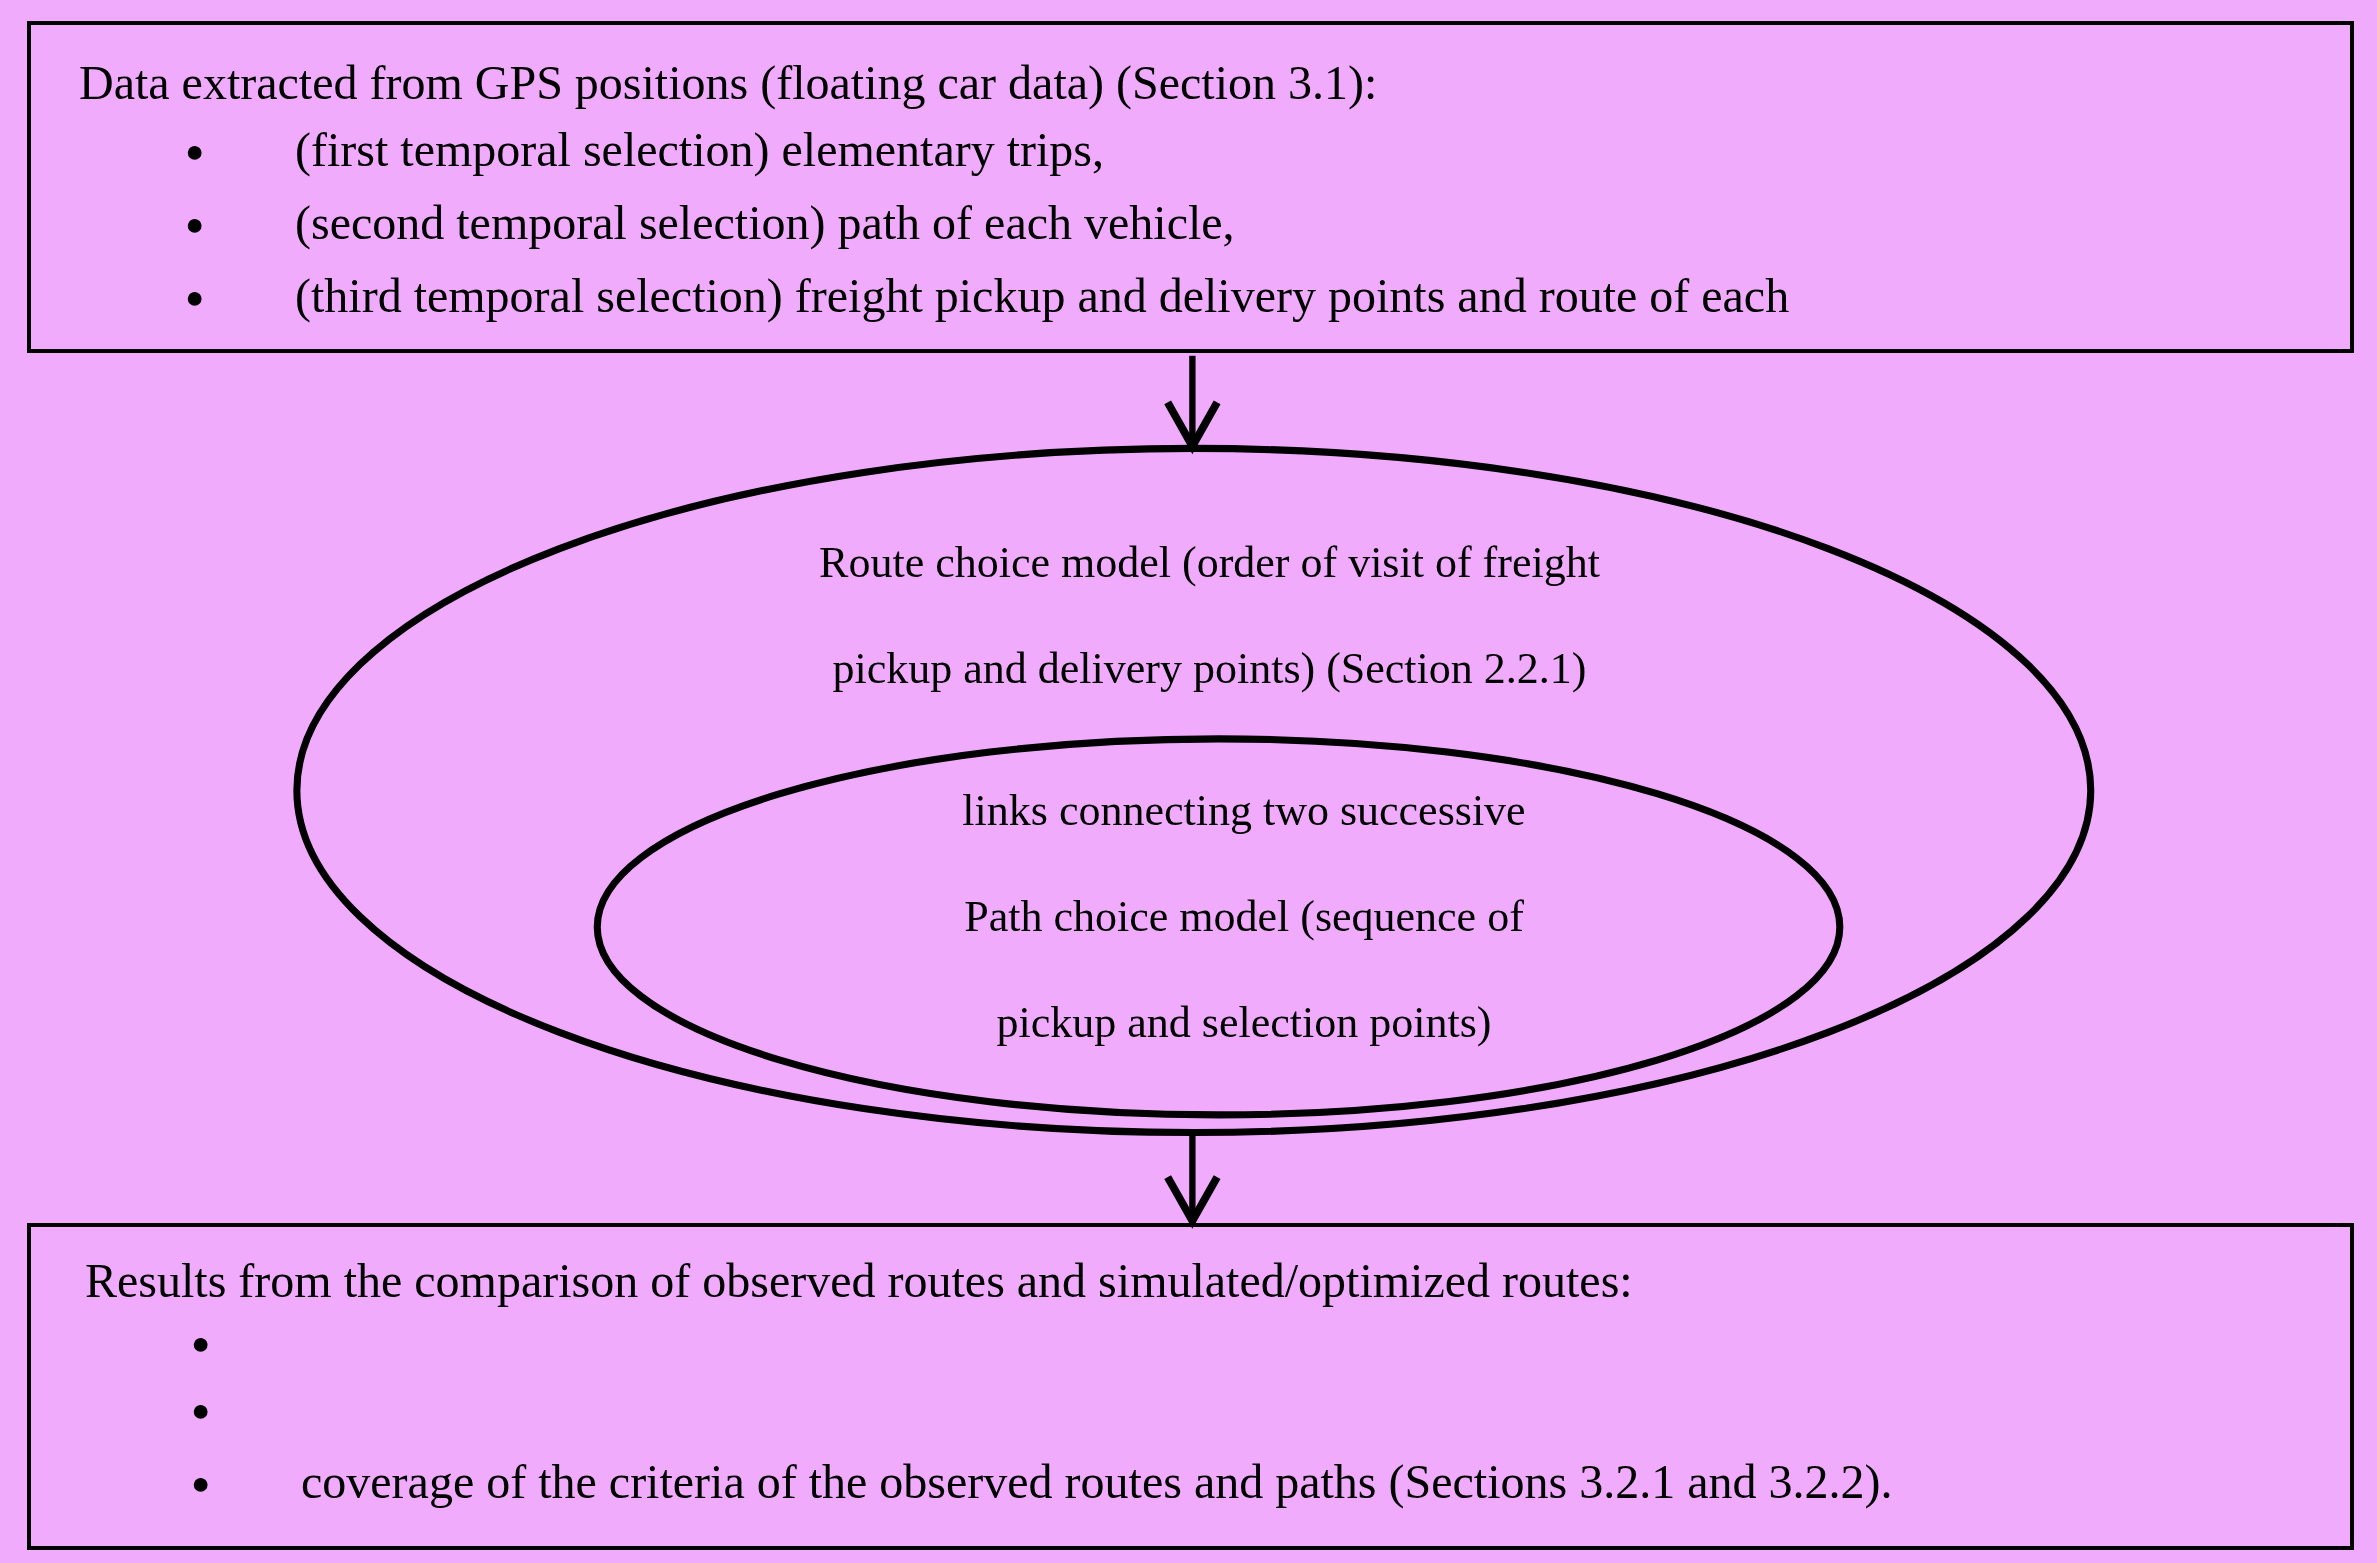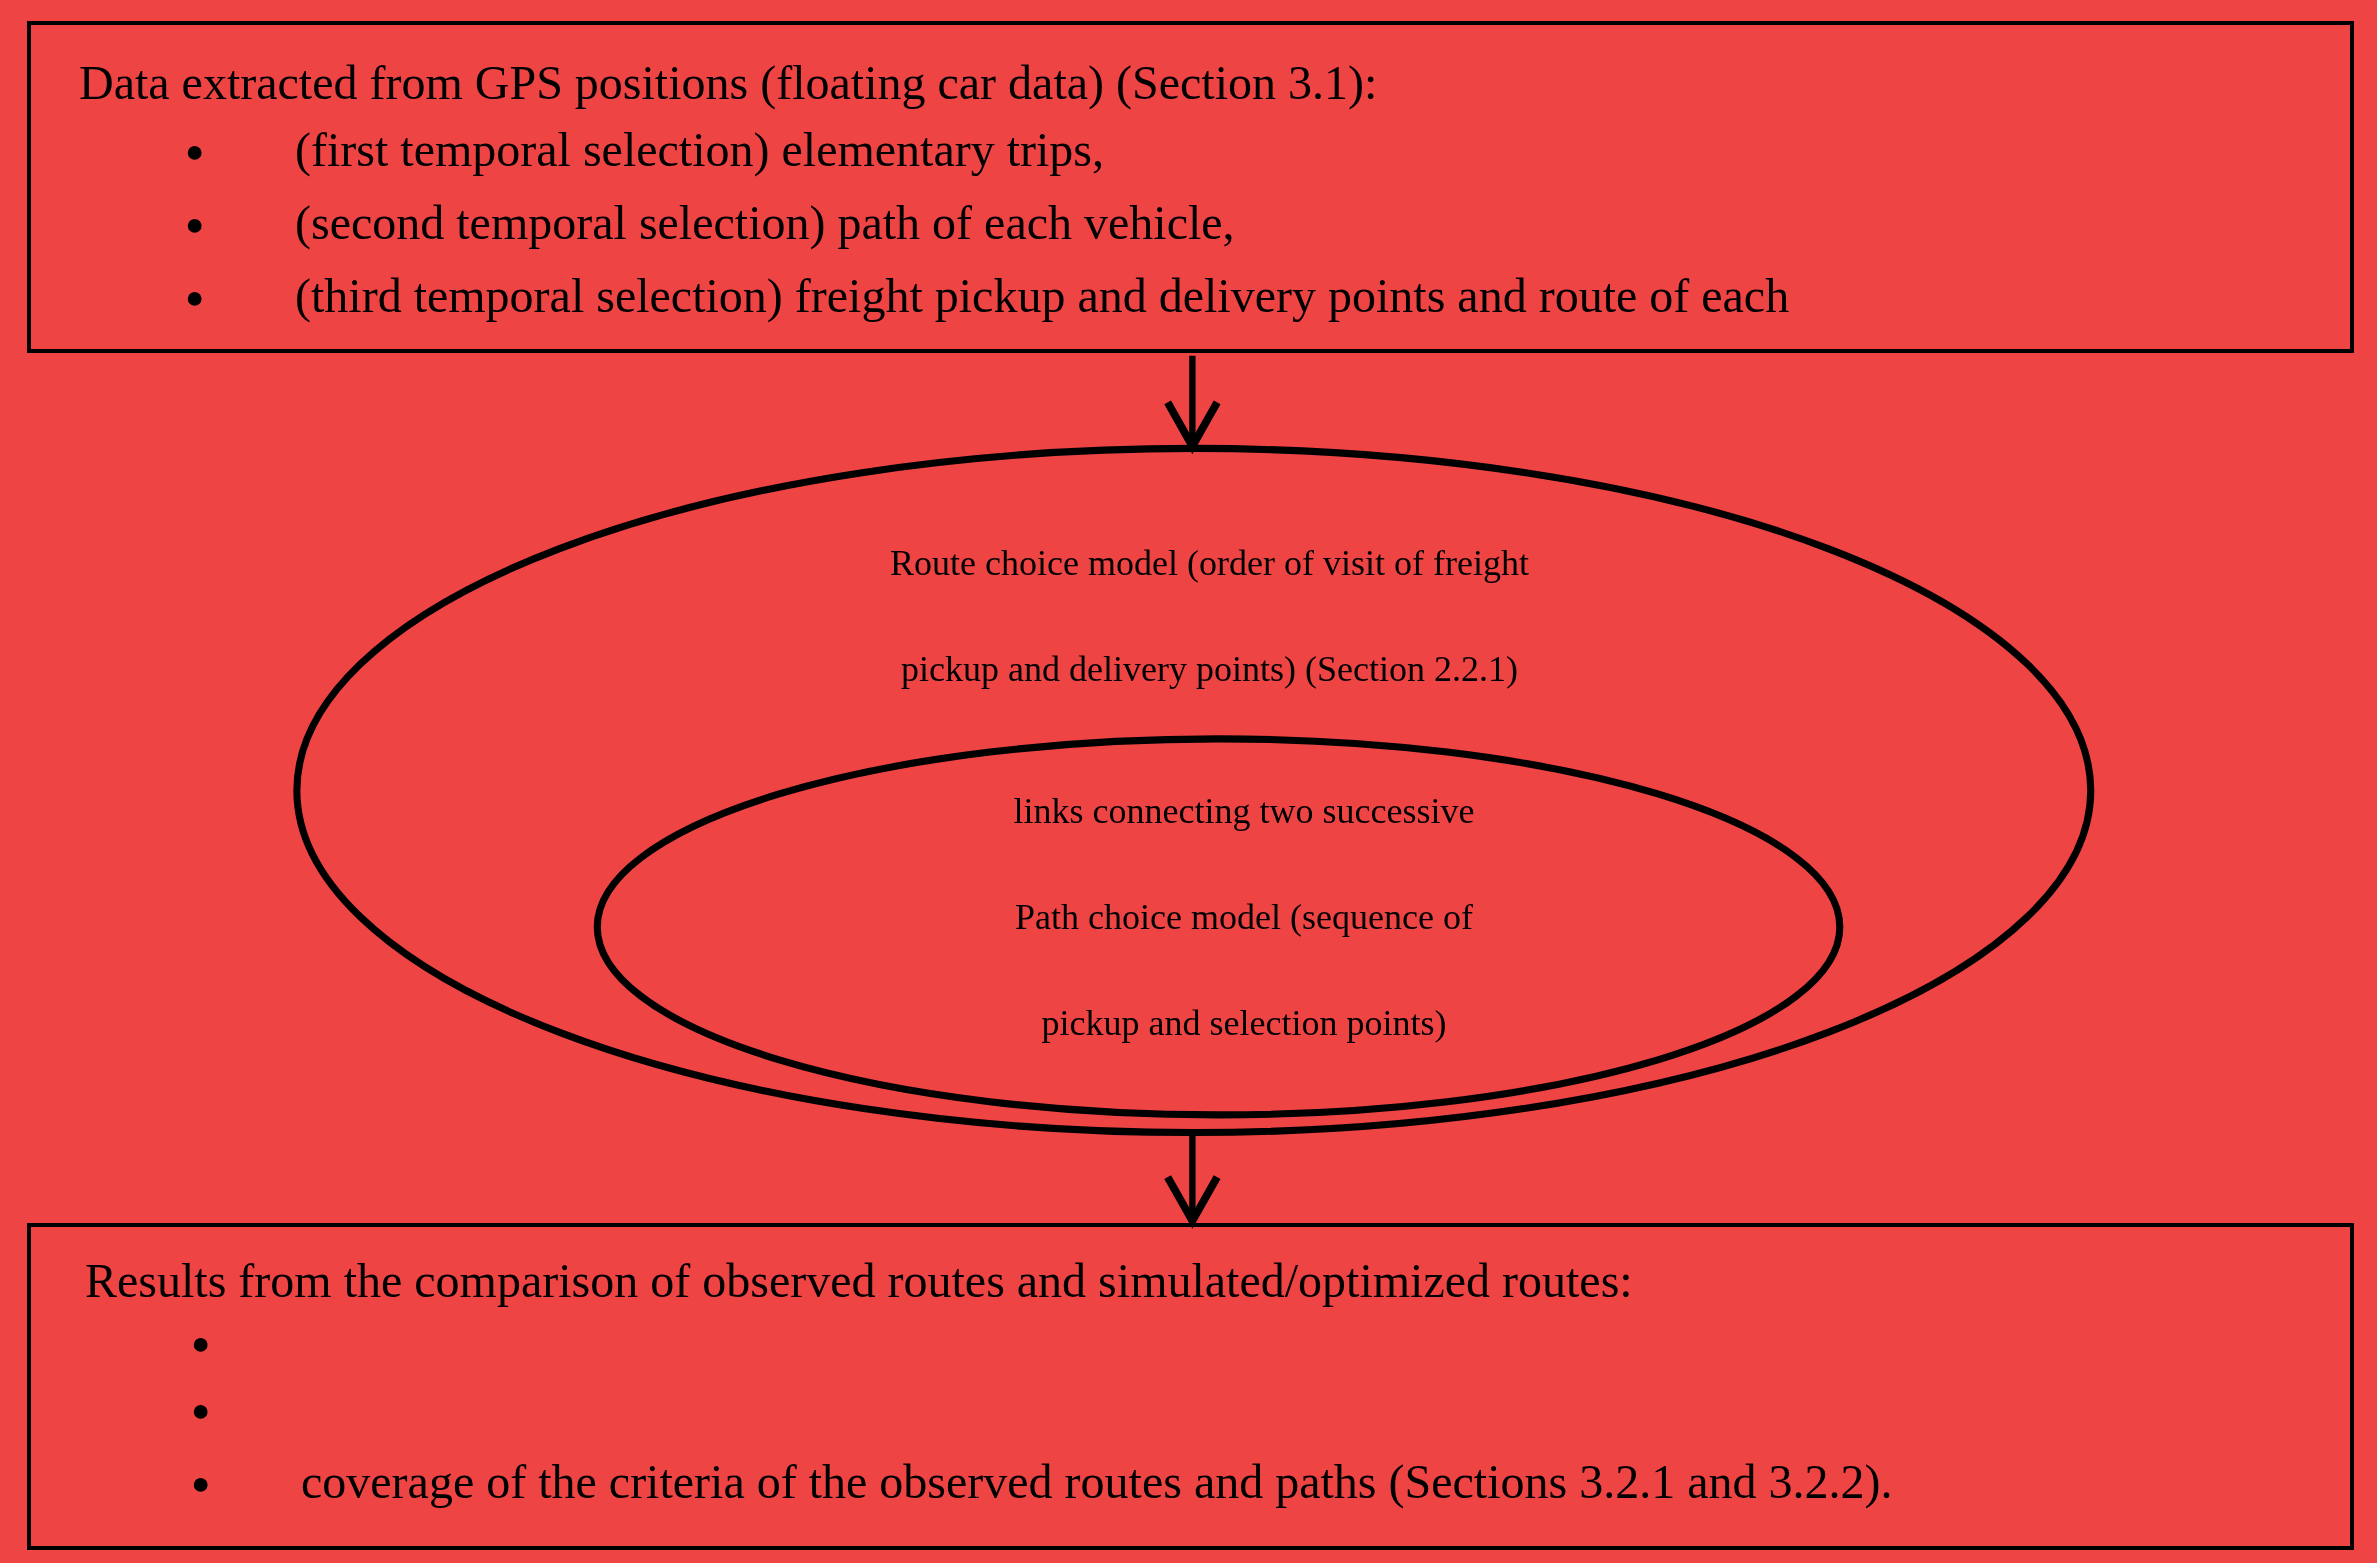--- a/index.html
+++ b/index.html
@@ -4,21 +4,21 @@
 <style>
   html, body {
     margin: 0;
     padding: 0;
     background: #ffffff;
   }
   .canvas {
     position: relative;
     width: 2377px;
     height: 1564px;
-    background: #ef4444;
+    background: #f0abfc;
     font-family: "Liberation Serif", "DejaVu Serif", serif;
     color: #000000;
     overflow: hidden;
   }
   svg.shapes {
     position: absolute;
     left: 0;
     top: 0;
     width: 2377px;
     height: 1564px;
@@ -57,21 +57,21 @@
     margin-left: 106px;
     width: 110px;
     flex: 0 0 auto;
     font-size: 32px;
     position: relative;
     top: -4.2px;
   }
   .ellipse-text {
     position: absolute;
     text-align: center;
-    font-size: 36px;
+    font-size: 44px;
     line-height: 106px;
     white-space: nowrap;
   }
   .ellipse-text.outer {
     left: 573px;
     top: 510px;
     width: 1273px;
   }
   .ellipse-text.inner {
     left: 749px;

